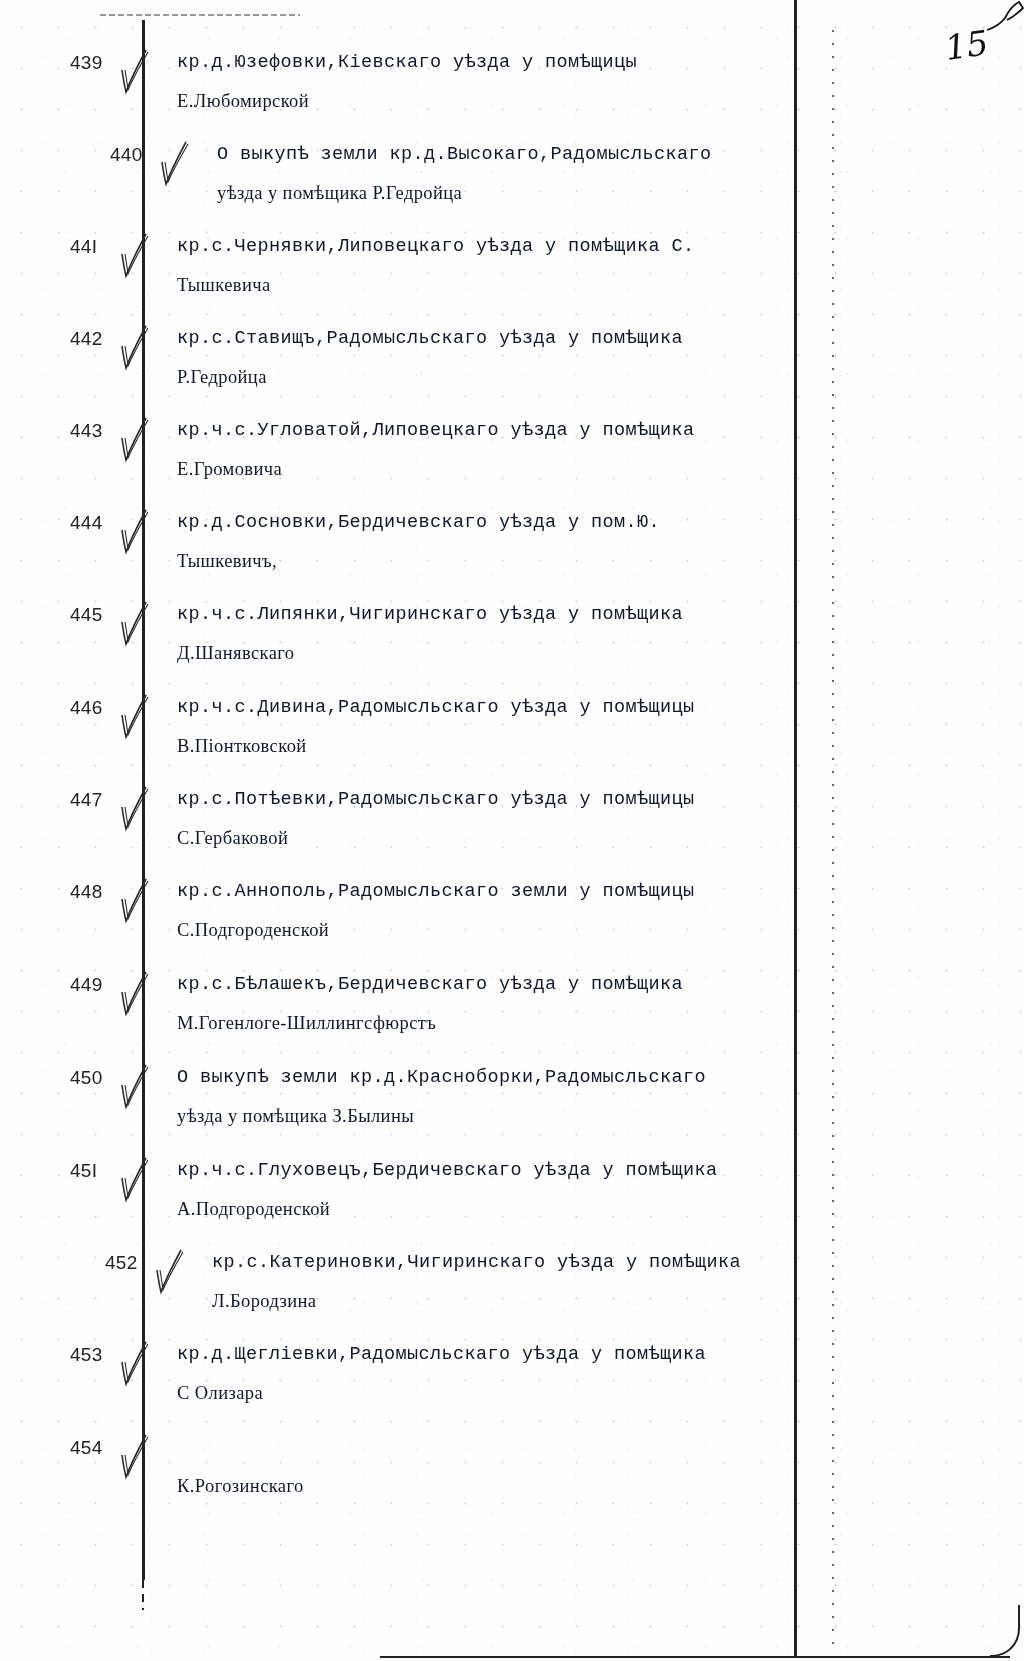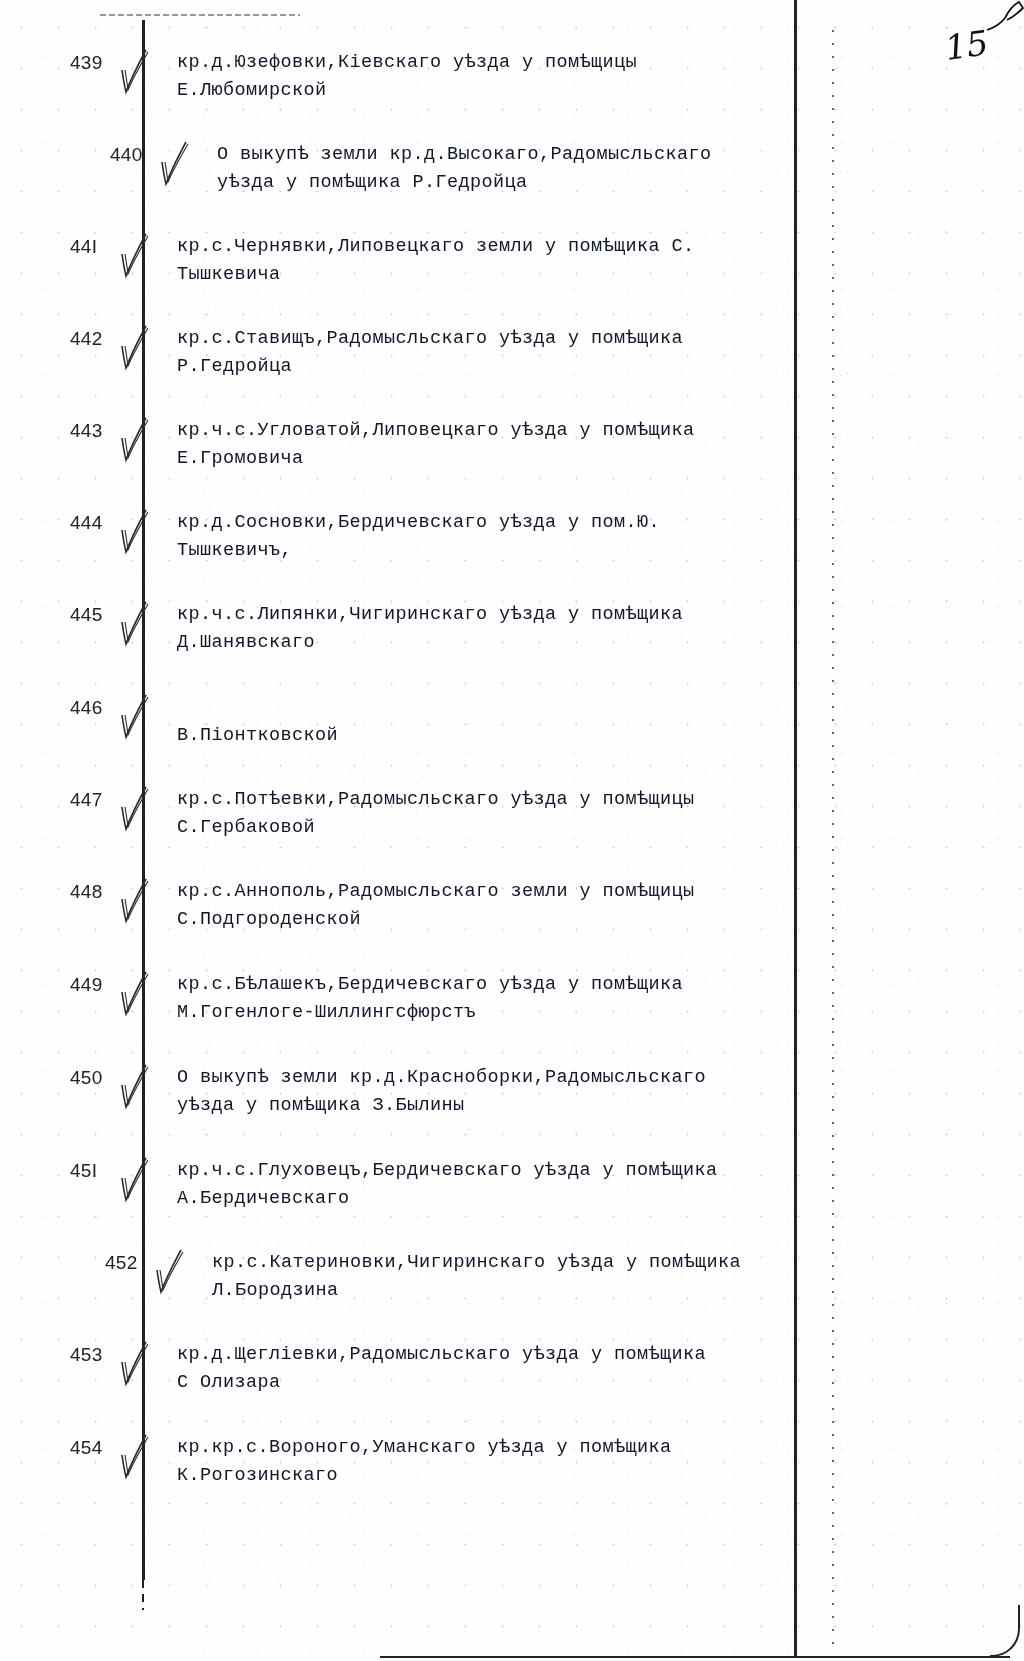--- a/index.html
+++ b/index.html
@@ -121,21 +121,21 @@
     }
     .entry-line {
       position: absolute;
       left: 177px;
       font-size: 18.5px;
       letter-spacing: 0.4px;
       white-space: nowrap;
       color: #0f172a;
     }
     .entry-line.l1 { top: 0; }
-    .entry-line.l2 { top: 28px; }
+    .entry-line.l2 { top: 39px; font-family: Liberation Serif, serif; }
   </style>
 </head>
 <body>
 
 <div class="page">
   <div class="speckle"></div>
 
   <div class="top-rule"></div>
   <div class="left-rule"></div>
   <div class="left-rule-tail"></div>
@@ -167,21 +167,21 @@
     </svg>
     <span class="entry-line l1">О выкупѣ земли кр.д.Высокаго,Радомысльскаго</span>
     <span class="entry-line l2">уѣзда у помѣщика Р.Гедройца</span>
   </div>
       <div class="entry" style="top: 236px;">
     <span class="entry-number">44I</span>
     <svg class="check-mark" viewBox="0 0 38 50">
       <path d="M10 24 Q12 38 14 46 Q20 30 34 4" fill="none" stroke="#2a2a2a" stroke-width="1.6"></path>
       <path d="M13 24 Q15 36 16 44 Q22 30 36 6" fill="none" stroke="#2a2a2a" stroke-width="1.1"></path>
     </svg>
-    <span class="entry-line l1">кр.с.Чернявки,Липовецкаго земли у помѣщика С.</span>
+    <span class="entry-line l1">кр.с.Чернявки,Липовецкаго уѣзда у помѣщика С.</span>
     <span class="entry-line l2">Тышкевича</span>
   </div>
       <div class="entry" style="top: 328px;">
     <span class="entry-number">442</span>
     <svg class="check-mark" viewBox="0 0 38 50">
       <path d="M10 24 Q12 38 14 46 Q20 30 34 4" fill="none" stroke="#2a2a2a" stroke-width="1.6"></path>
       <path d="M13 24 Q15 36 16 44 Q22 30 36 6" fill="none" stroke="#2a2a2a" stroke-width="1.1"></path>
     </svg>
     <span class="entry-line l1">кр.с.Ставищъ,Радомысльскаго уѣзда у помѣщика</span>
     <span class="entry-line l2">Р.Гедройца</span>
@@ -212,20 +212,21 @@
     </svg>
     <span class="entry-line l1">кр.ч.с.Липянки,Чигиринскаго уѣзда у помѣщика</span>
     <span class="entry-line l2">Д.Шанявскаго</span>
   </div>
       <div class="entry" style="top: 697px;">
     <span class="entry-number">446</span>
     <svg class="check-mark" viewBox="0 0 38 50">
       <path d="M10 24 Q12 38 14 46 Q20 30 34 4" fill="none" stroke="#2a2a2a" stroke-width="1.6"></path>
       <path d="M13 24 Q15 36 16 44 Q22 30 36 6" fill="none" stroke="#2a2a2a" stroke-width="1.1"></path>
     </svg>
+    <span class="entry-line l1">кр.ч.с.Дивина,Радомысльскаго уѣзда у помѣщицы</span>
     <span class="entry-line l2">В.Пiонтковской</span>
   </div>
       <div class="entry" style="top: 789px;">
     <span class="entry-number">447</span>
     <svg class="check-mark" viewBox="0 0 38 50">
       <path d="M10 24 Q12 38 14 46 Q20 30 34 4" fill="none" stroke="#2a2a2a" stroke-width="1.6"></path>
       <path d="M13 24 Q15 36 16 44 Q22 30 36 6" fill="none" stroke="#2a2a2a" stroke-width="1.1"></path>
     </svg>
     <span class="entry-line l1">кр.с.Потѣевки,Радомысльскаго уѣзда у помѣщицы</span>
     <span class="entry-line l2">С.Гербаковой</span>
@@ -257,21 +258,21 @@
     <span class="entry-line l1">О выкупѣ земли кр.д.Красноборки,Радомысльскаго</span>
     <span class="entry-line l2">уѣзда у помѣщика З.Былины</span>
   </div>
       <div class="entry" style="top: 1160px;">
     <span class="entry-number">45I</span>
     <svg class="check-mark" viewBox="0 0 38 50">
       <path d="M10 24 Q12 38 14 46 Q20 30 34 4" fill="none" stroke="#2a2a2a" stroke-width="1.6"></path>
       <path d="M13 24 Q15 36 16 44 Q22 30 36 6" fill="none" stroke="#2a2a2a" stroke-width="1.1"></path>
     </svg>
     <span class="entry-line l1">кр.ч.с.Глуховецъ,Бердичевскаго уѣзда у помѣщика</span>
-    <span class="entry-line l2">А.Бердичевскаго</span>
+    <span class="entry-line l2">А.Подгороденской</span>
   </div>
       <div class="entry" style="top: 1252px; margin-left: 35px;">
     <span class="entry-number">452</span>
     <svg class="check-mark" viewBox="0 0 38 50">
       <path d="M10 24 Q12 38 14 46 Q20 30 34 4" fill="none" stroke="#2a2a2a" stroke-width="1.6"></path>
       <path d="M13 24 Q15 36 16 44 Q22 30 36 6" fill="none" stroke="#2a2a2a" stroke-width="1.1"></path>
     </svg>
     <span class="entry-line l1">кр.с.Катериновки,Чигиринскаго уѣзда у помѣщика</span>
     <span class="entry-line l2">Л.Бородзина</span>
   </div>
@@ -283,17 +284,16 @@
     </svg>
     <span class="entry-line l1">кр.д.Щеглiевки,Радомысльскаго уѣзда у помѣщика</span>
     <span class="entry-line l2">С Олизара</span>
   </div>
       <div class="entry" style="top: 1437px;">
     <span class="entry-number">454</span>
     <svg class="check-mark" viewBox="0 0 38 50">
       <path d="M10 24 Q12 38 14 46 Q20 30 34 4" fill="none" stroke="#2a2a2a" stroke-width="1.6"></path>
       <path d="M13 24 Q15 36 16 44 Q22 30 36 6" fill="none" stroke="#2a2a2a" stroke-width="1.1"></path>
     </svg>
-    <span class="entry-line l1">кр.кр.с.Вороного,Уманскаго уѣзда у помѣщика</span>
     <span class="entry-line l2">К.Рогозинскаго</span>
   </div>
     </div>
 </div>
 
 </body></html>

